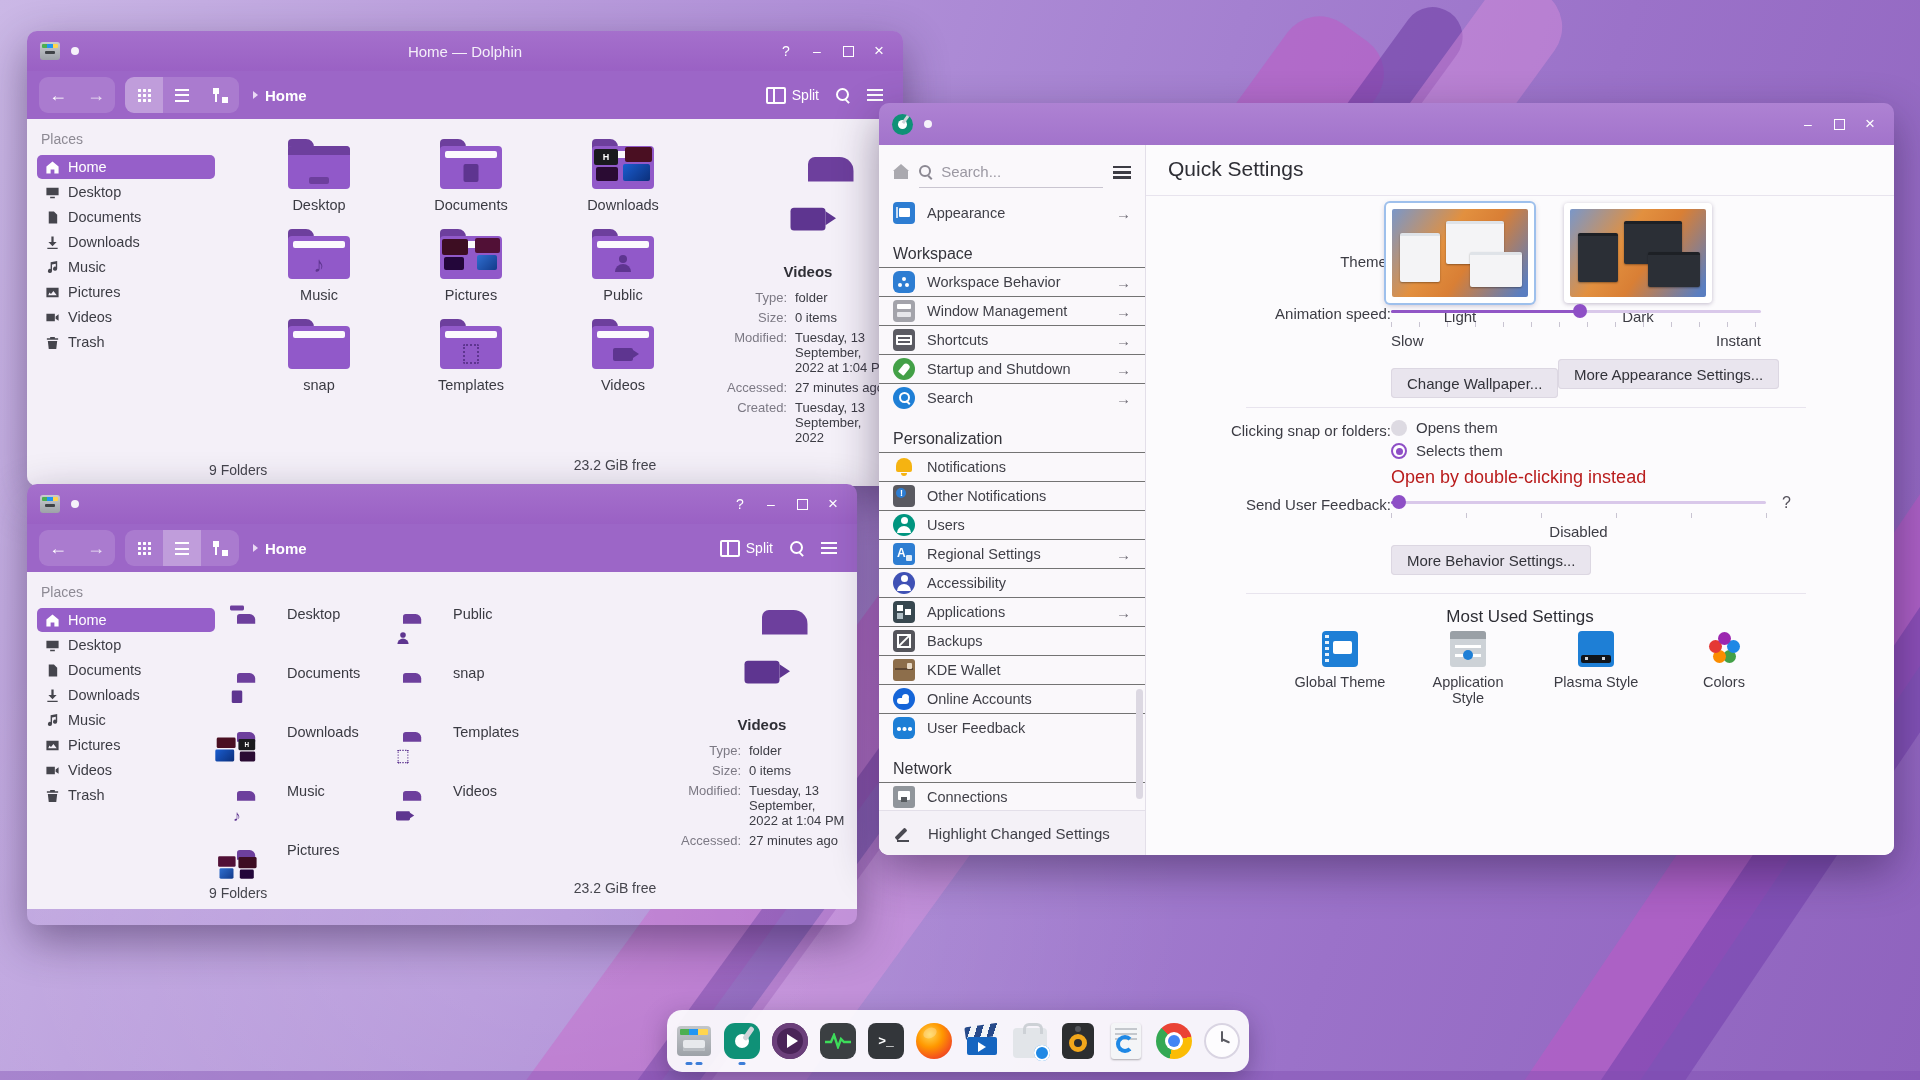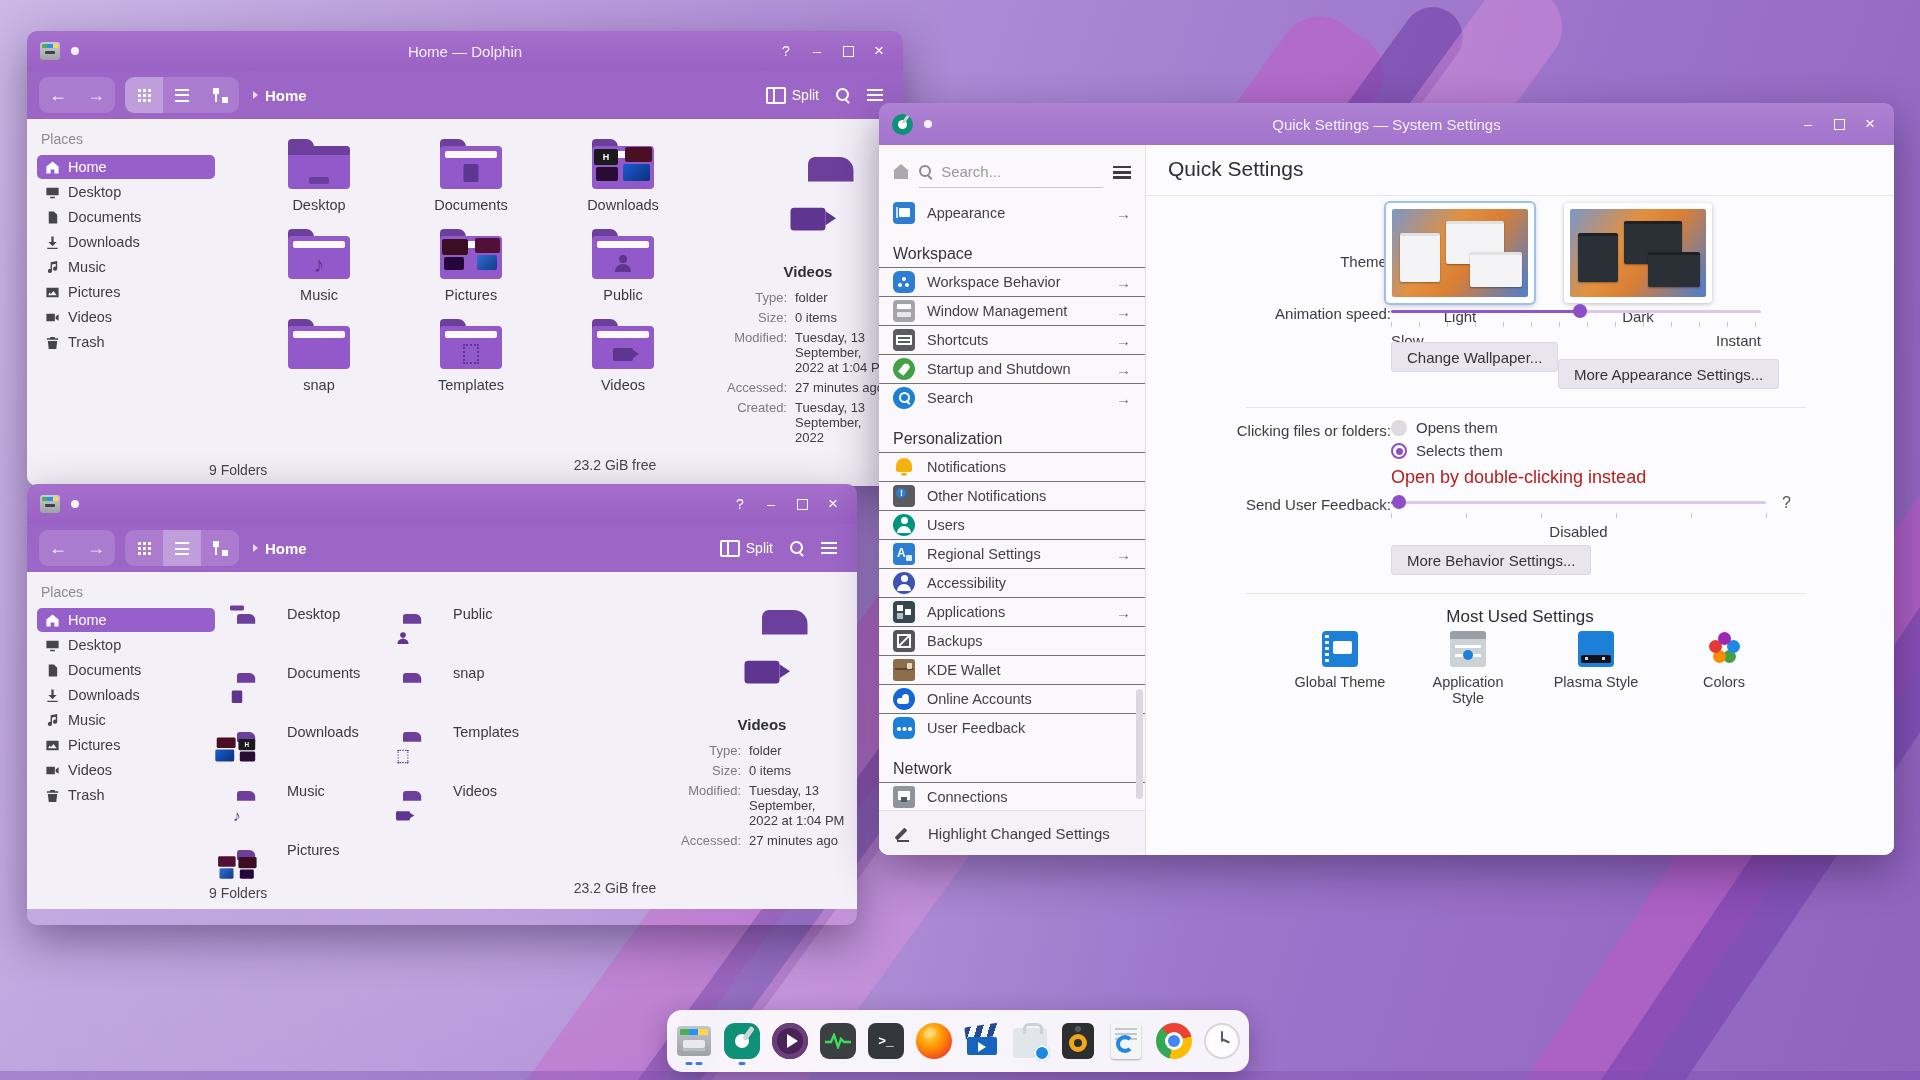--- a/index.html
+++ b/index.html
@@ -677,21 +677,20 @@
       </span>
     </div>
   </div>
 
   <div class="win winS">
     <div class="d-titlebar">
       <div class="tbl">
         <span class="app-settings"></span>
         <span class="win-dot"></span>
       </div>
-      <div class="d-title">Quick Settings — System Settings</div>
       <div class="tbr">
         <span class="wb wb-min"></span>
         <span class="wb wb-max">
             <i></i>
           </span>
         <span class="wb wb-close"></span>
       </div>
     </div>
     <div class="s-body">
 
@@ -820,26 +819,26 @@
           <div class="slider" style="left:245px;width:370px;top:158px">
             <span class="track"></span>
               <span class="fill" style="width:51%"></span>
               <span class="handle" style="left:51%"></span>
           </div>
           <div class="ticks" style="left:245px;width:372px;top:177px"></div>
           <div class="range-labels">
             <span>Slow</span>
             <span>Instant</span>
           </div>
-          <span class="btn" style="left:245px;top:197px">Change Wallpaper...</span>
+          <span class="btn" style="left:245px;top:223px">Change Wallpaper...</span>
           <span class="btn" style="left:412px;top:214px">More Appearance Settings...</span>
 
           <div class="hr hr2"></div>
 
-          <span class="flabel" style="top:277px">Clicking files or folders:</span>
+          <span class="flabel" style="top:277px">Clicking snap or folders:</span>
           <div class="radio-row" style="left:245px;top:274px">
             <span class="radio"></span>
             <span>Opens them</span>
           </div>
           <div class="radio-row" style="left:245px;top:297px">
             <span class="radio sel"></span>
             <span>Selects them</span>
           </div>
           <span class="caption" style="left:245px;top:322px">Open by double-clicking instead</span>
 

